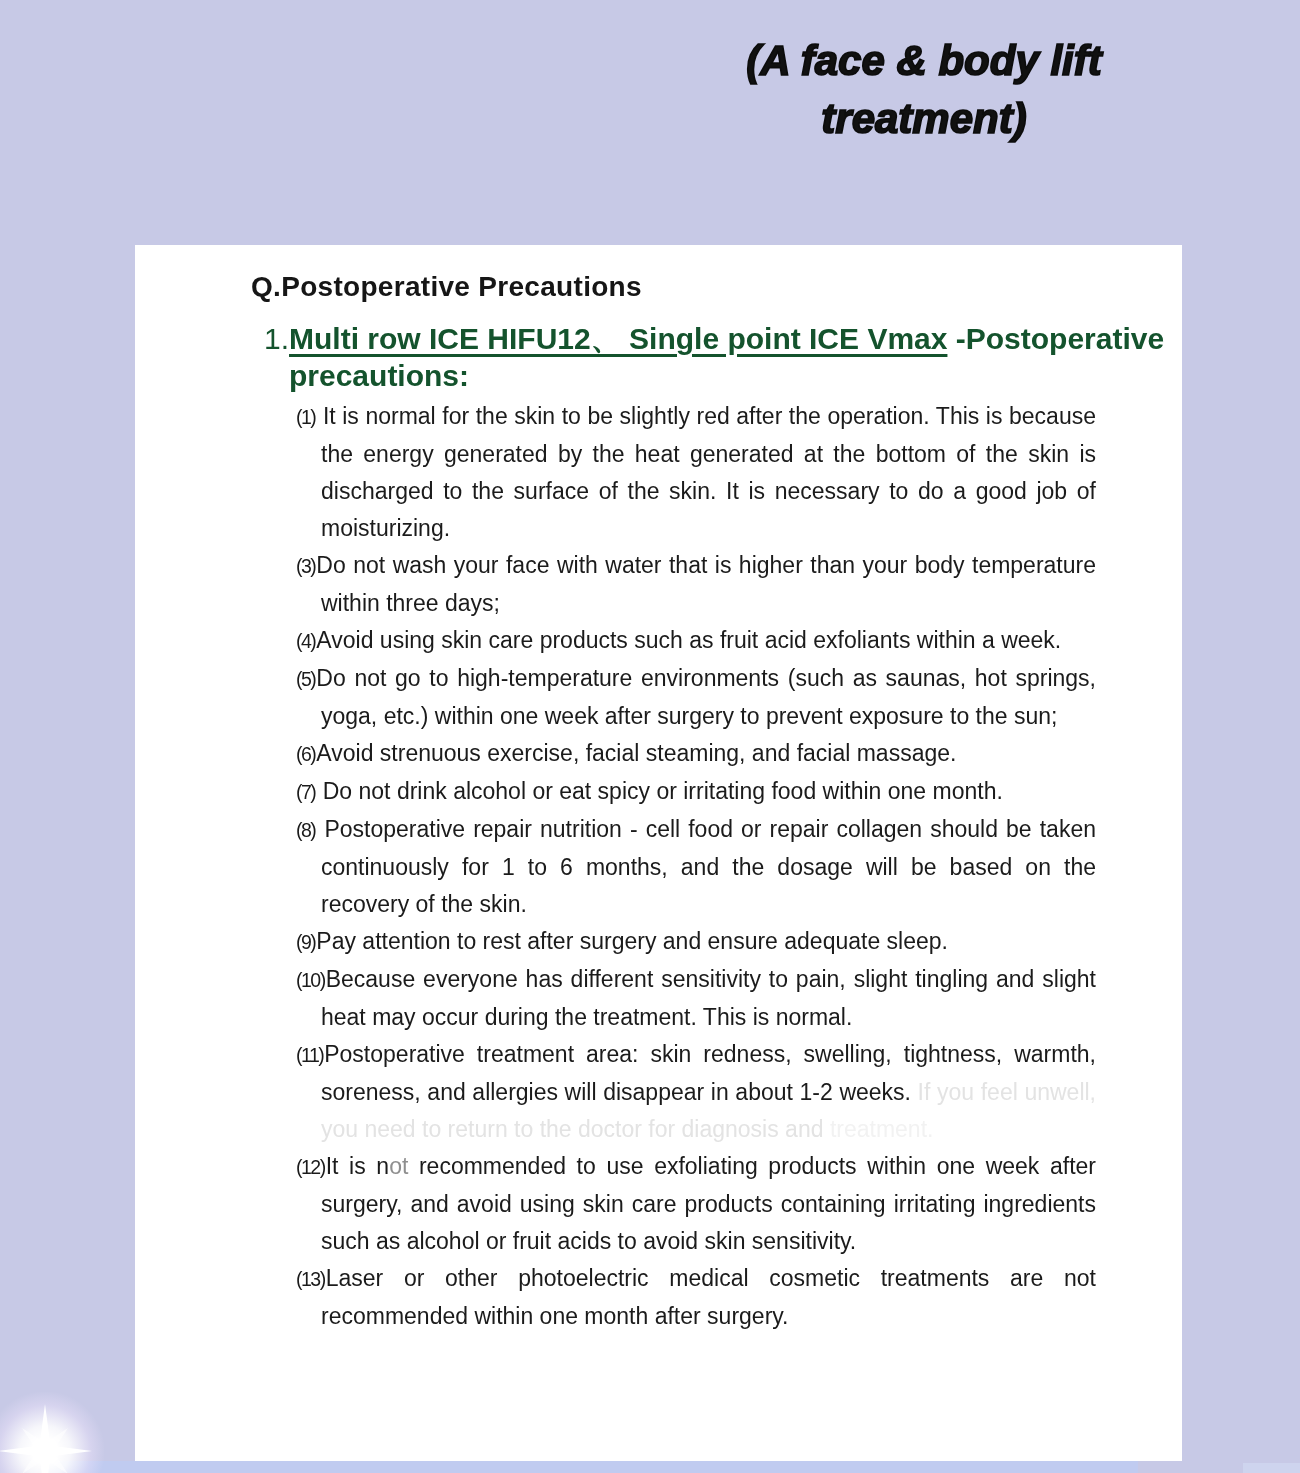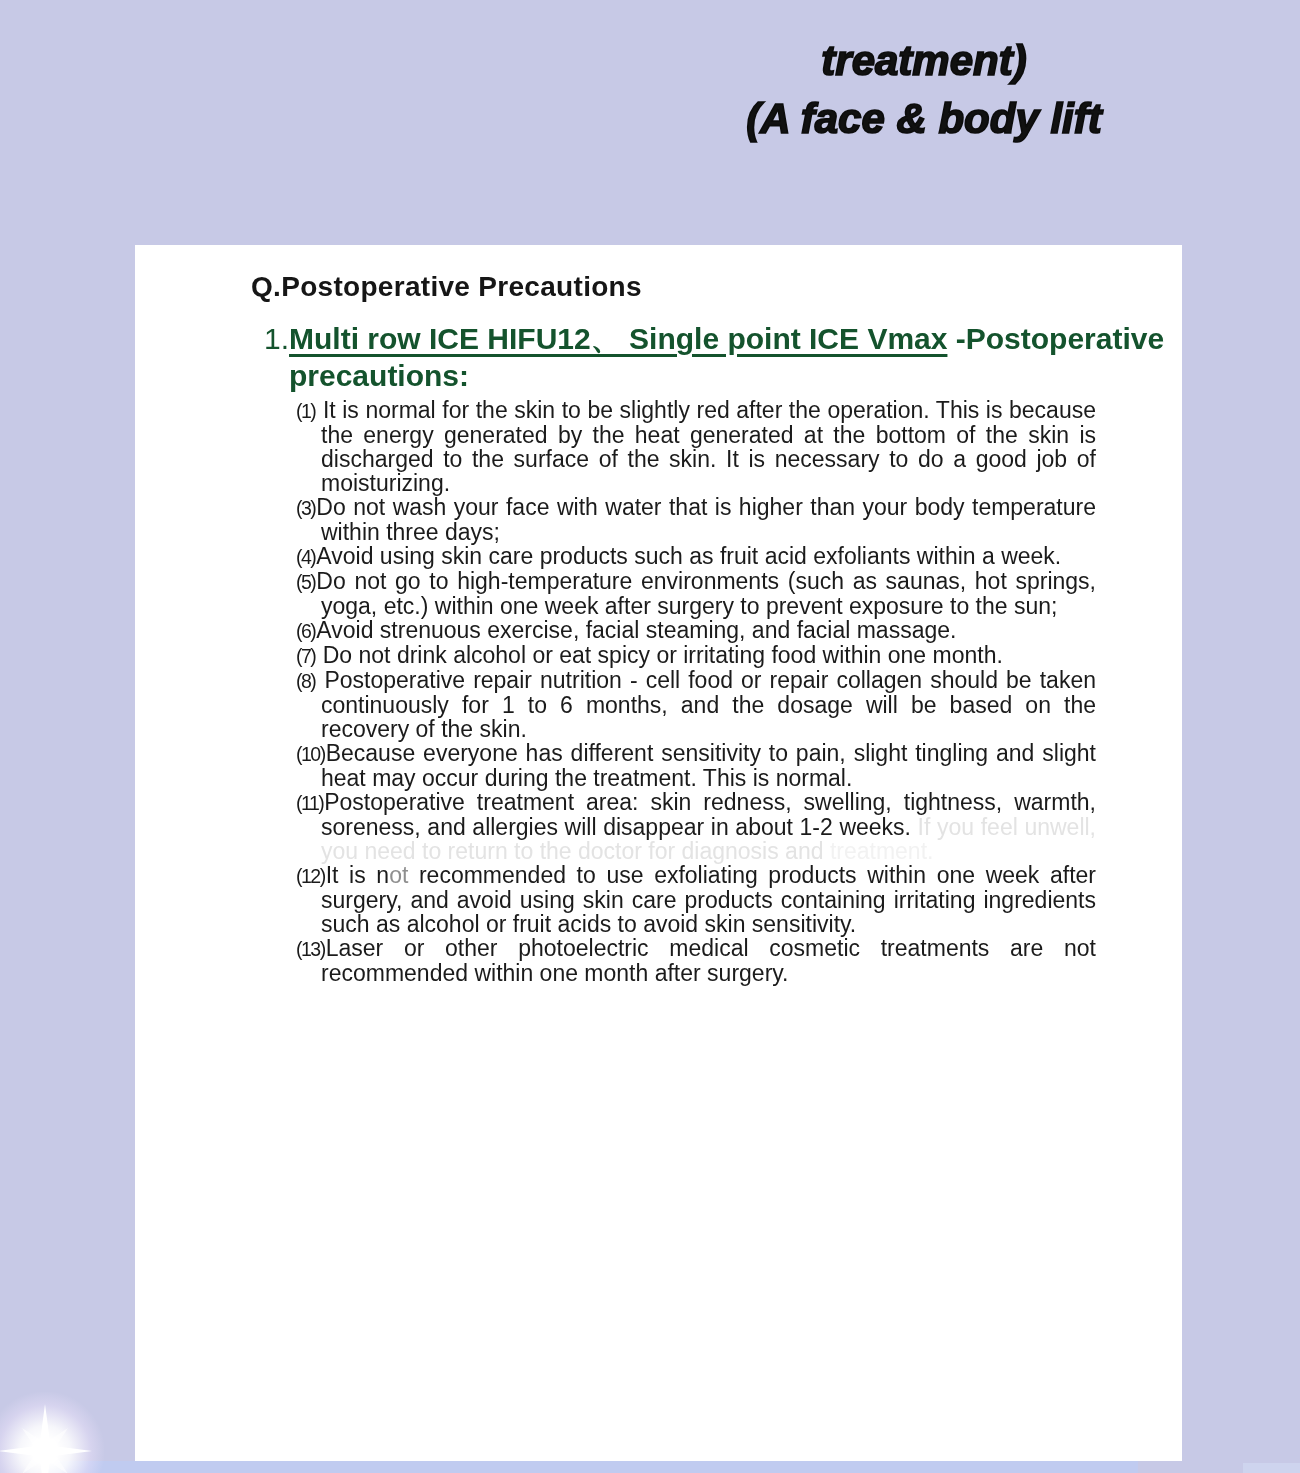--- a/index.html
+++ b/index.html
@@ -20,21 +20,21 @@
            display:inline-block;transform:scaleY(1.12);transform-origin:top center;white-space:nowrap;}
 
   
   .doc{position:absolute;left:135px;top:245px;width:1001px;height:1216px;background:#ffffff;overflow:hidden;padding-left:46px;}
   .doc-heading{margin:26px 0 0 70px;font-size:28px;font-weight:bold;letter-spacing:.3px;color:#161616;}
   .section-title{margin:17px 15px 0 83px;font-size:30px;font-weight:bold;line-height:37px;
                  padding-left:25px;text-indent:-25px;color:#14532d;}
   .sec-num{font-weight:normal;}
   .sec-underline{text-decoration:underline;text-decoration-thickness:2.5px;text-underline-offset:5px;}
 
-  .items{margin:4px 0 5px 115px;width:800px;font-size:23px;line-height:24px;color:#1b1b1b;}
+  .items{margin:4px 0 5px 115px;width:800px;font-size:23px;line-height:37px;color:#1b1b1b;}
   .item{text-align:justify;padding-left:25px;text-indent:-25px;}
   .marker{font-size:19.5px;letter-spacing:-1.5px;padding-right:1px;}
   .faded{color:#e3e3e3;}
   .ghost{color:#f2f2f2;}
   .dim{color:#8f8f8f;}
 
   
   .bottom-strip{position:absolute;left:48px;top:1461px;width:1090px;height:12px;background:#c0cbf0;}
   .corner-patch{position:absolute;left:1243px;top:1463px;width:57px;height:10px;background:#ced4ee;}
   .sparkle{position:absolute;left:-14px;top:1392px;width:118px;height:118px;
@@ -42,36 +42,37 @@
                       rgba(238,228,252,.4) 55%,rgba(238,228,252,0) 72%);}
   .sparkle svg{position:absolute;left:0;top:0;}
 </style>
 </head>
 <body>
 
 <div class="canvas">
 
 
   <div class="header-right">
+    <div class="subtitle-line">(A face &amp; body lift</div>
     <div class="subtitle-line">treatment)</div>
-    <div class="subtitle-line">(A face &amp; body lift</div>
   </div>
 
 
   <div class="doc">
     <div class="doc-heading">Q.Postoperative Precautions</div>
     <div class="section-title"><span class="sec-num">1.</span><span class="sec-underline">Multi row ICE HIFU12、 Single point ICE Vmax</span><span> -Postoperative</span><br><span>precautions:</span></div>
     <div class="items" id="items">
         <div class="item"><span class="marker">(1)</span><span> It is normal for the skin to be slightly red after the operation. This is because the energy generated by the heat generated at the bottom of the skin is discharged to the surface of the skin. It is necessary to do a good job of moisturizing.</span></div>
         <div class="item"><span class="marker">(3)</span><span>Do not wash your face with water that is higher than your body temperature within three days;</span></div>
         <div class="item"><span class="marker">(4)</span><span>Avoid using skin care products such as fruit acid exfoliants within a week.</span></div>
         <div class="item"><span class="marker">(5)</span><span>Do not go to high-temperature environments (such as saunas, hot springs, yoga, etc.) within one week after surgery to prevent exposure to the sun;</span></div>
         <div class="item"><span class="marker">(6)</span><span>Avoid strenuous exercise, facial steaming, and facial massage.</span></div>
         <div class="item"><span class="marker">(7)</span><span> Do not drink alcohol or eat spicy or irritating food within one month.</span></div>
         <div class="item"><span class="marker">(8)</span><span> Postoperative repair nutrition - cell food or repair collagen should be taken continuously for 1 to 6 months, and the dosage will be based on the recovery of the skin.</span></div>
+        <div class="item"><span class="marker">(9)</span><span>Pay attention to rest after surgery and ensure adequate sleep.</span></div>
         <div class="item"><span class="marker">(10)</span><span>Because everyone has different sensitivity to pain, slight tingling and slight heat may occur during the treatment. This is normal.</span></div>
         <div class="item"><span class="marker">(11)</span><span>Postoperative treatment area: skin redness, swelling, tightness, warmth, soreness, and allergies will disappear in about 1-2 weeks. </span><span class="faded">If you feel unwell, you need to return to the doctor for diagnosis and </span><span class="ghost">treatment.</span></div>
         <div class="item"><span class="marker">(12)</span><span>It is n</span><span class="dim">ot</span><span> recommended to use exfoliating products within one week after surgery, and avoid using skin care products containing irritating ingredients such as alcohol or fruit acids to avoid skin sensitivity.</span></div>
         <div class="item"><span class="marker">(13)</span><span>Laser or other photoelectric medical cosmetic treatments are not recommended within one month after surgery.</span></div>
       </div>
   </div>
 
   <div class="bottom-strip"></div>
   <div class="corner-patch"></div>
 

